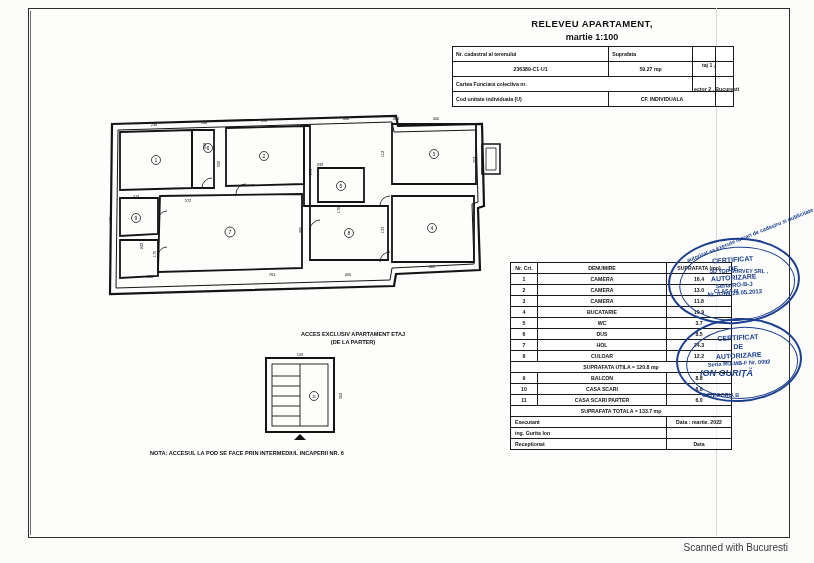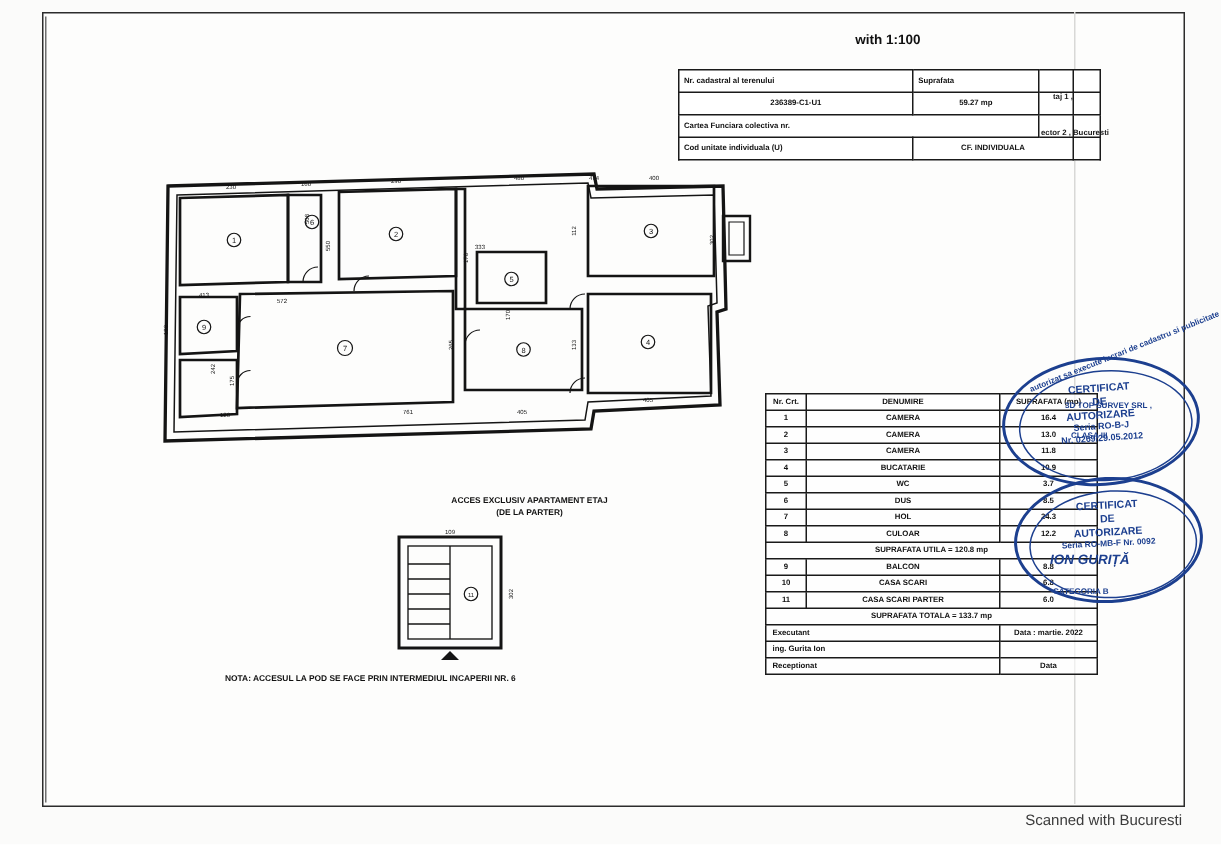--- a/index.html
+++ b/index.html
@@ -237,21 +237,22 @@
 <body>
 
 <div id="page">
 
   <div class="sheet-border">
     <div class="sheet-border-inner"></div>
   </div>
   <div class="fold"></div>
 
   <div class="title-wrap">
-    <div class="title-sub">with 1:100</div>
+    <div class="title-main">RELEVEU APARTAMENT,</div>
+    <div class="title-sub">martie 1:100</div>
   </div>
 
   <table class="hdr-table">
     <tbody>
         <tr>
       <td>Nr. cadastral al terenului</td>
       <td>Suprafata</td>
       <td>&nbsp;</td>
       <td>&nbsp;</td>
     </tr>

